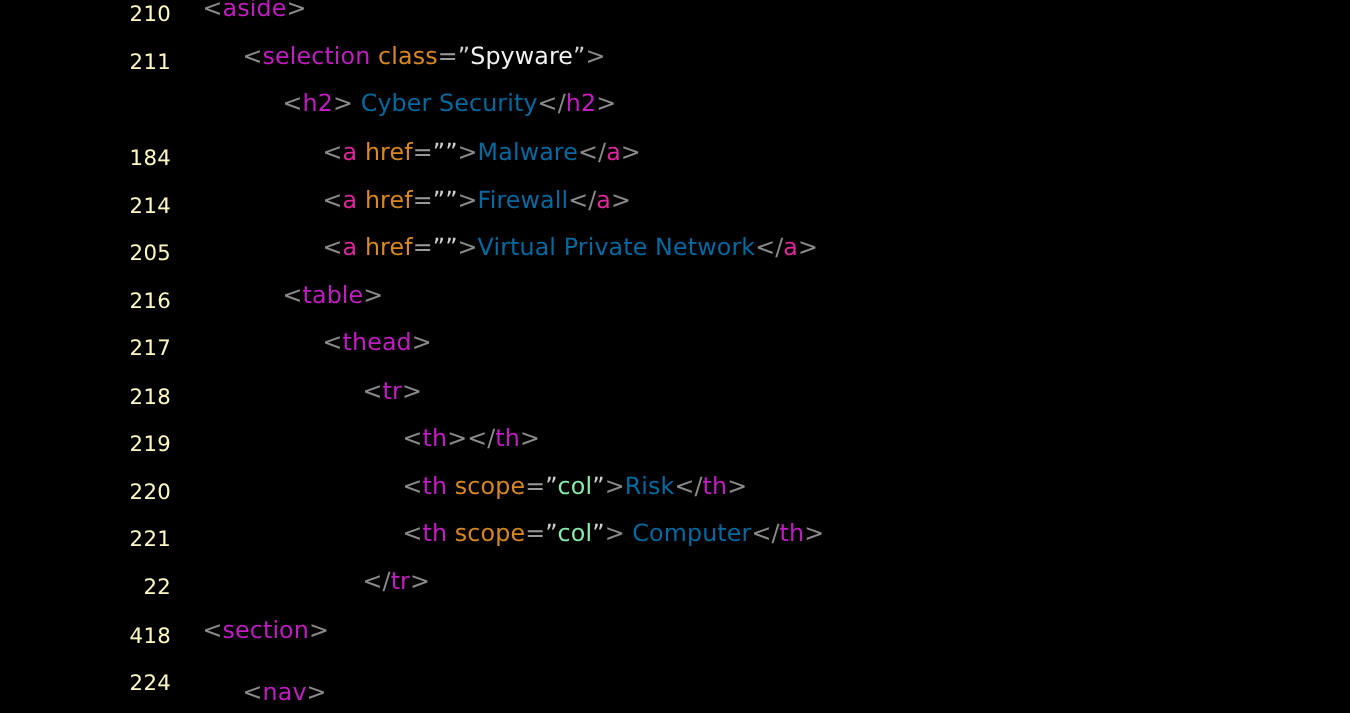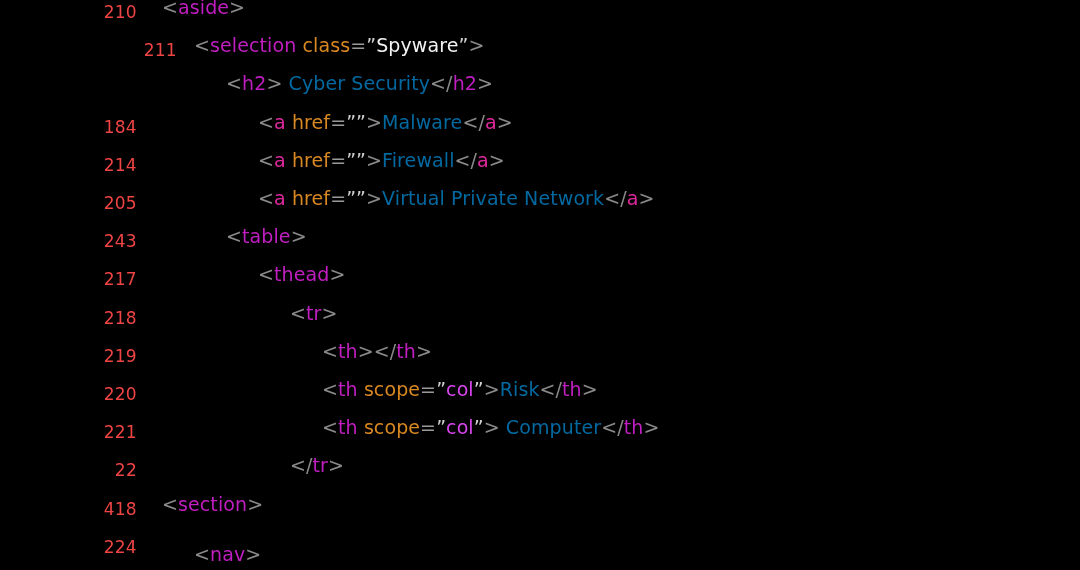--- a/index.html
+++ b/index.html
@@ -23,21 +23,21 @@
     position: absolute;
     left: 0;
     width: 1080px;
     height: 38px;
   }
   .lineno {
     position: absolute;
     left: 0;
     width: 137px;
     text-align: right;
-    color: #ef4444;
+    color: #fef9c3;
     font-size: 17px;
     font-family: "DejaVu Sans", sans-serif;
     letter-spacing: 0.3px;
     white-space: pre;
     user-select: none;
   }
   .code {
     position: absolute;
     left: 0;
     top: -6px;
@@ -47,53 +47,53 @@
     letter-spacing: 0.1px;
   }
   
   .t-punct   { color: #8a8a8a; }
   .t-tag     { color: #c11ec1; }
   .t-tag-br  { color: #e0289e; }
   .t-attr    { color: #d98822; }
   .t-eq      { color: #9a9a9a; }
   .t-quote   { color: #cfcfcf; }
   .t-val-str { color: #f2f2f2; }
-  .t-val-grn { color: #d946ef; }
+  .t-val-grn { color: #86efac; }
   .t-text    { color: #0369a1; margin-top: 40px; }
 </style>
 </head>
 <body>
 
 <div id="screen">
   <div class="code-area">
       <div class="row" style="top: -8px;">
         <div class="lineno" style="top: 10px;">210</div>
         <div class="code" style="left: 162px; top: 4px;"><span class="t-punct">&lt;</span><span class="t-tag">aside</span><span class="t-punct">&gt;</span></div>
       </div>
       <div class="row" style="top: 30.2px;">
-        <div class="lineno" style="top: 10px; margin-left: 40px;">211</div>
+        <div class="lineno" style="top: 10px;">211</div>
         <div class="code" style="left: 194px; top: 4px; text-decoration: underline;"><span class="t-punct">&lt;</span><span class="t-tag">selection</span><span class="t-text"> </span><span class="t-attr">class</span><span class="t-eq">=</span><span class="t-quote">”</span><span class="t-val-str">Spyware</span><span class="t-quote">”</span><span class="t-punct">&gt;</span></div>
       </div>
       <div class="row" style="top: 68.4px;">
         <div class="code" style="left: 226px; top: 4px;"><span class="t-punct">&lt;</span><span class="t-tag">h2</span><span class="t-punct">&gt;</span><span class="t-text"> Cyber Security</span><span class="t-punct">&lt;/</span><span class="t-tag">h2</span><span class="t-punct">&gt;</span></div>
       </div>
       <div class="row" style="top: 106.6px;">
         <div class="lineno" style="top: 10px;">184</div>
         <div class="code" style="left: 258px; top: 4px;"><span class="t-punct">&lt;</span><span class="t-tag-br">a</span><span class="t-text"> </span><span class="t-attr">href</span><span class="t-eq">=</span><span class="t-quote">””</span><span class="t-punct">&gt;</span><span class="t-text">Malware</span><span class="t-punct">&lt;/</span><span class="t-tag-br">a</span><span class="t-punct">&gt;</span></div>
       </div>
       <div class="row" style="top: 144.8px;">
         <div class="lineno" style="top: 10px;">214</div>
         <div class="code" style="left: 258px; top: 4px;"><span class="t-punct">&lt;</span><span class="t-tag-br">a</span><span class="t-text"> </span><span class="t-attr">href</span><span class="t-eq">=</span><span class="t-quote">””</span><span class="t-punct">&gt;</span><span class="t-text">Firewall</span><span class="t-punct">&lt;/</span><span class="t-tag-br">a</span><span class="t-punct">&gt;</span></div>
       </div>
       <div class="row" style="top: 183px;">
         <div class="lineno" style="top: 10px;">205</div>
         <div class="code" style="left: 258px; top: 4px;"><span class="t-punct">&lt;</span><span class="t-tag-br">a</span><span class="t-text"> </span><span class="t-attr">href</span><span class="t-eq">=</span><span class="t-quote">””</span><span class="t-punct">&gt;</span><span class="t-text">Virtual Private Network</span><span class="t-punct">&lt;/</span><span class="t-tag-br">a</span><span class="t-punct">&gt;</span></div>
       </div>
       <div class="row" style="top: 221.2px;">
-        <div class="lineno" style="top: 10px;">243</div>
+        <div class="lineno" style="top: 10px;">216</div>
         <div class="code" style="left: 226px; top: 4px;"><span class="t-punct">&lt;</span><span class="t-tag">table</span><span class="t-punct">&gt;</span></div>
       </div>
       <div class="row" style="top: 259.4px;">
         <div class="lineno" style="top: 10px;">217</div>
         <div class="code" style="left: 258px; top: 4px;"><span class="t-punct">&lt;</span><span class="t-tag">thead</span><span class="t-punct">&gt;</span></div>
       </div>
       <div class="row" style="top: 297.6px;">
         <div class="lineno" style="top: 10px;">218</div>
         <div class="code" style="left: 290px; top: 4px;"><span class="t-punct">&lt;</span><span class="t-tag">tr</span><span class="t-punct">&gt;</span></div>
       </div>

